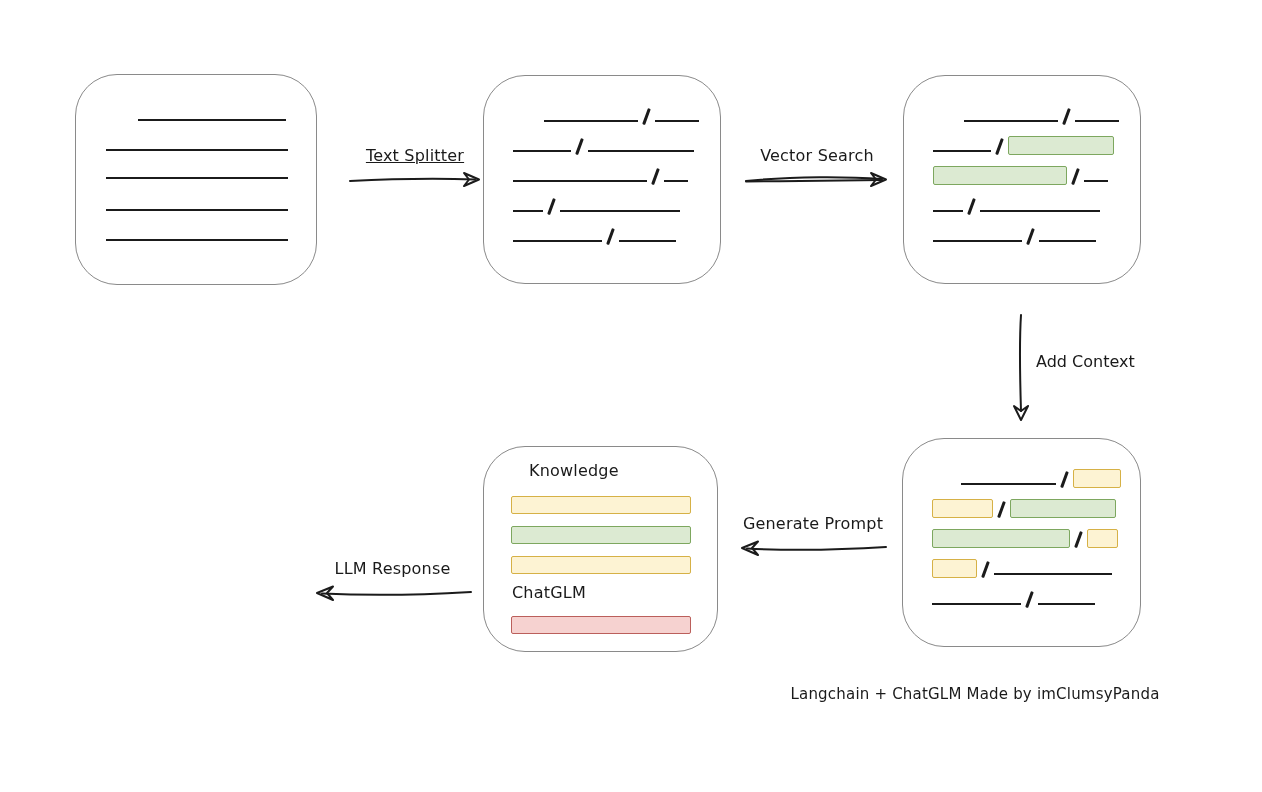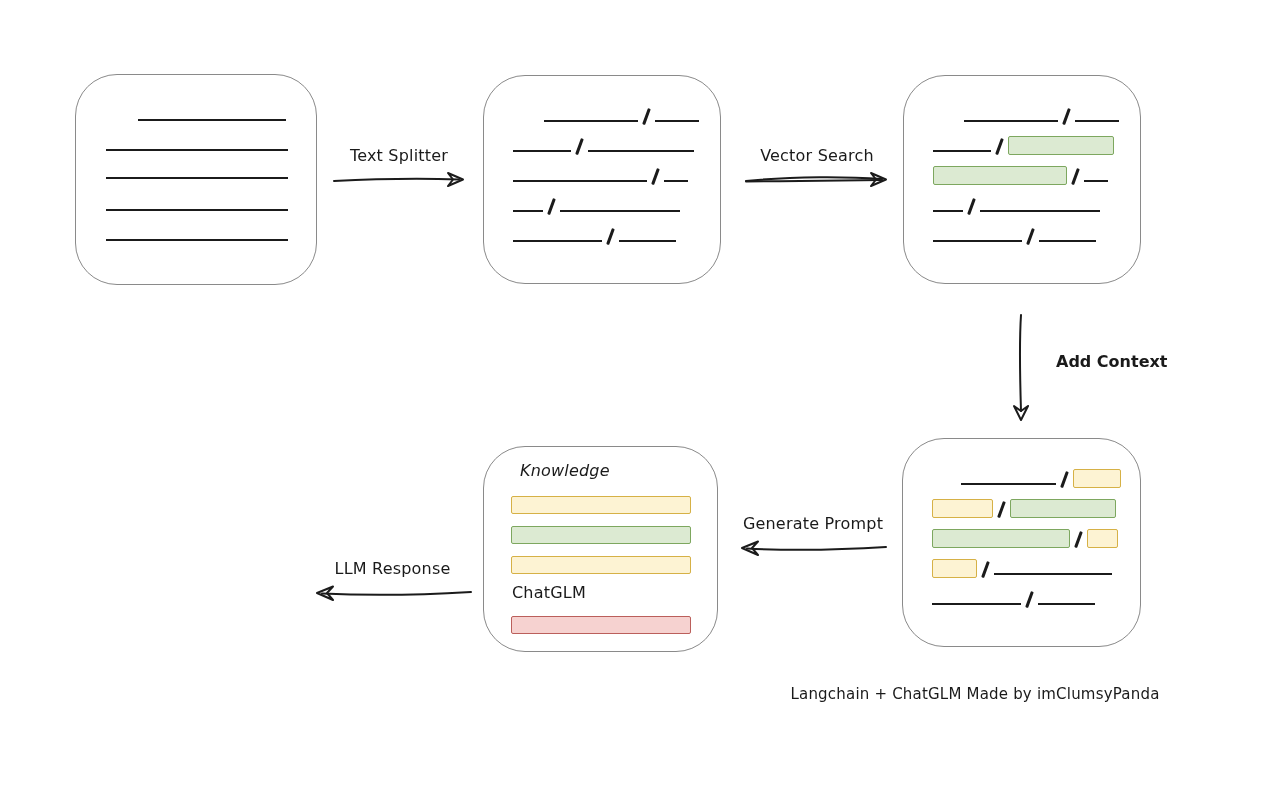--- a/index.html
+++ b/index.html
@@ -30,35 +30,35 @@
   
   .fill { position:absolute; inset:0; }
   .pbar {
     position:absolute; left:27px; width:180px; height:18px;
     box-sizing:border-box; border:1.5px solid; border-radius:2px;
   }
   .pbar.green  { background:var(--green-fill,#dcead2); border-color:var(--green-stroke,#7da75f); }
   .pbar.yellow { background:var(--yellow-fill,#fdf3d3); border-color:var(--yellow-stroke,#d6b146); }
   .pbar.red    { background:var(--red-fill,#f6d2d0);  border-color:var(--red-stroke,#bb5f5b); }
   .box-label { position:absolute; font-size:16px; font-weight:500; letter-spacing:.2px; }
-  #knowledge-label { left:36px; top:14px;font-style:italic; }
+  #knowledge-label { left:45px; top:14px; }
   #question-label  { left:28px; top:136px; }
   #answer-label    { left:30px; top:18px; }
   
   .arrow-group { position:absolute; display:flex; flex-direction:column; align-items:center; }
   .arrow-label { font-size:16px; font-weight:500; white-space:nowrap; letter-spacing:.2px; }
   .arrow-svg { display:block; margin-top:3px; }
   .arrow-svg path { stroke:var(--line,#1b1b1b); stroke-width:2; fill:none;
                     stroke-linecap:round; stroke-linejoin:round; }
-  #arrow-text-splitter   { left:332px; top:146px; width:134px; }
+  #arrow-text-splitter   { left:348px; top:146px; width:134px;text-decoration:underline; }
   #arrow-vector-search   { left:744px; top:146px; width:146px; }
   #arrow-generate-prompt { left:738px; top:514px; width:150px;text-align:center; }
   #arrow-llm-response    { left:320px; top:523px; width:145px;margin-top:36px; }
   #arrow-add-context-svg { position:absolute; left:1008px; top:310px; }
-  #add-context-label     { position:absolute; left:1036px; top:352px; font-size:16px; font-weight:700;margin-left:20px; }
+  #add-context-label     { position:absolute; left:1036px; top:352px; font-size:16px; font-weight:400; }
   
   #caption {
     position:absolute; left:735px; top:685px; width:480px;
     text-align:center; font-size:15px; font-weight:500; letter-spacing:.2px;
   }
 </style>
 </head>
 <body>
 
 <div id="canvas">

